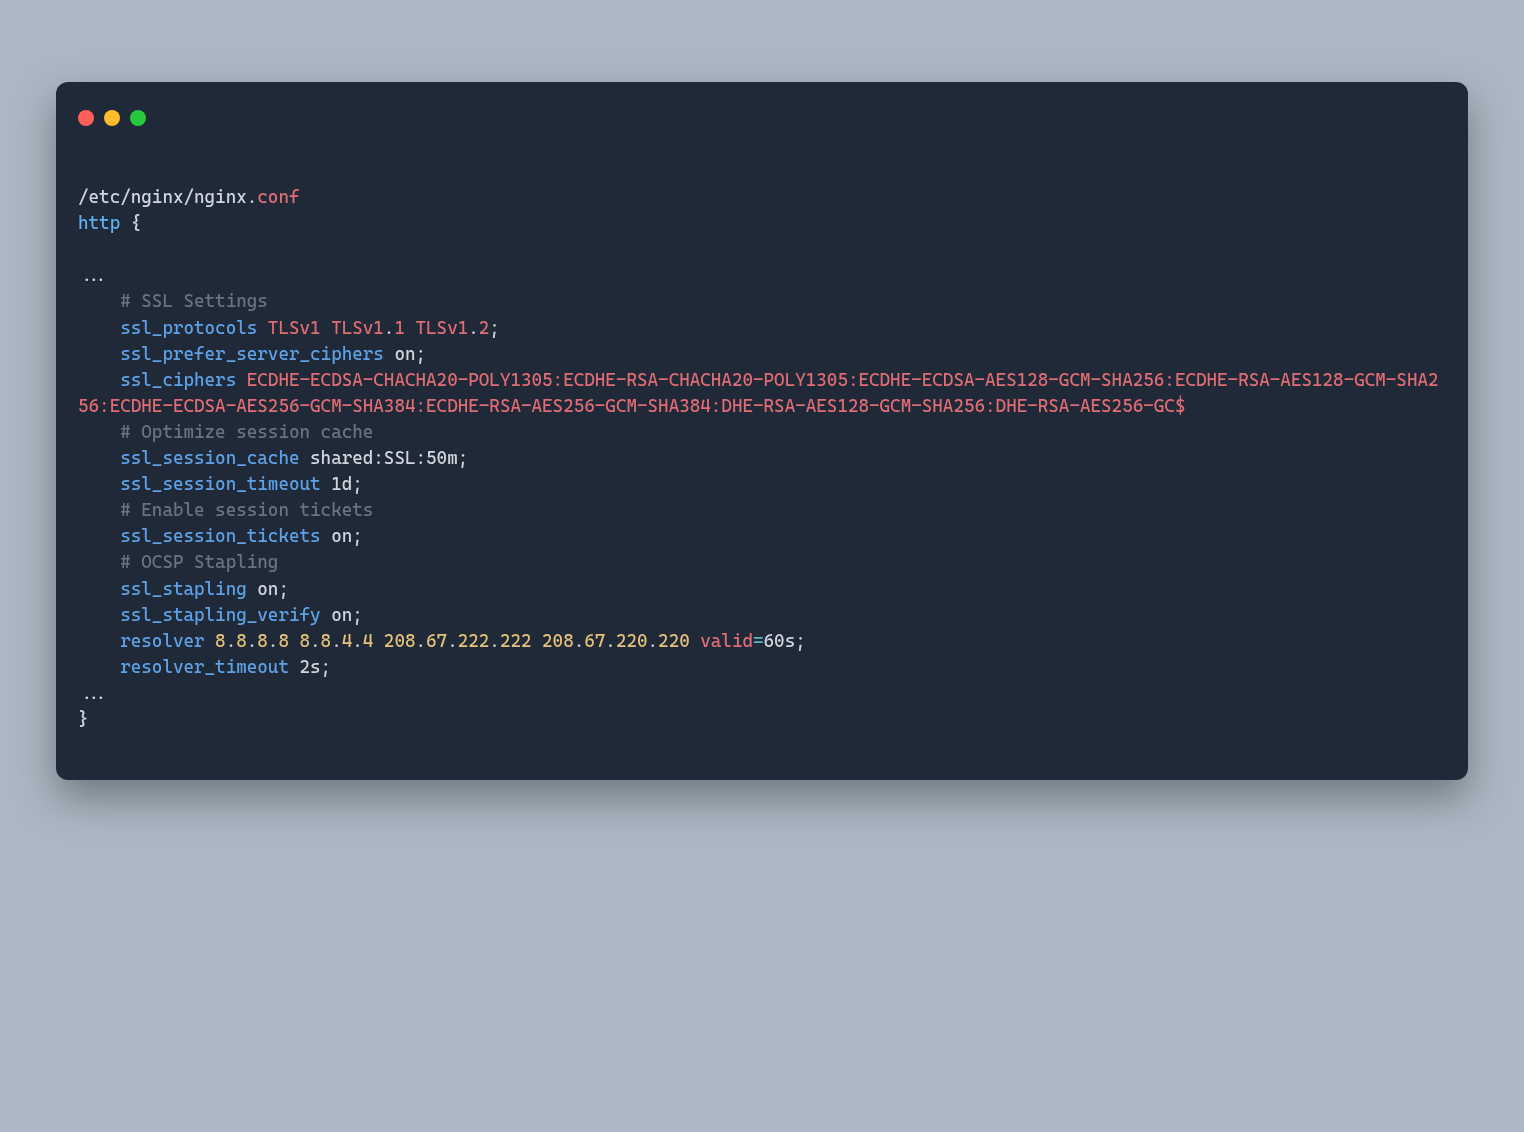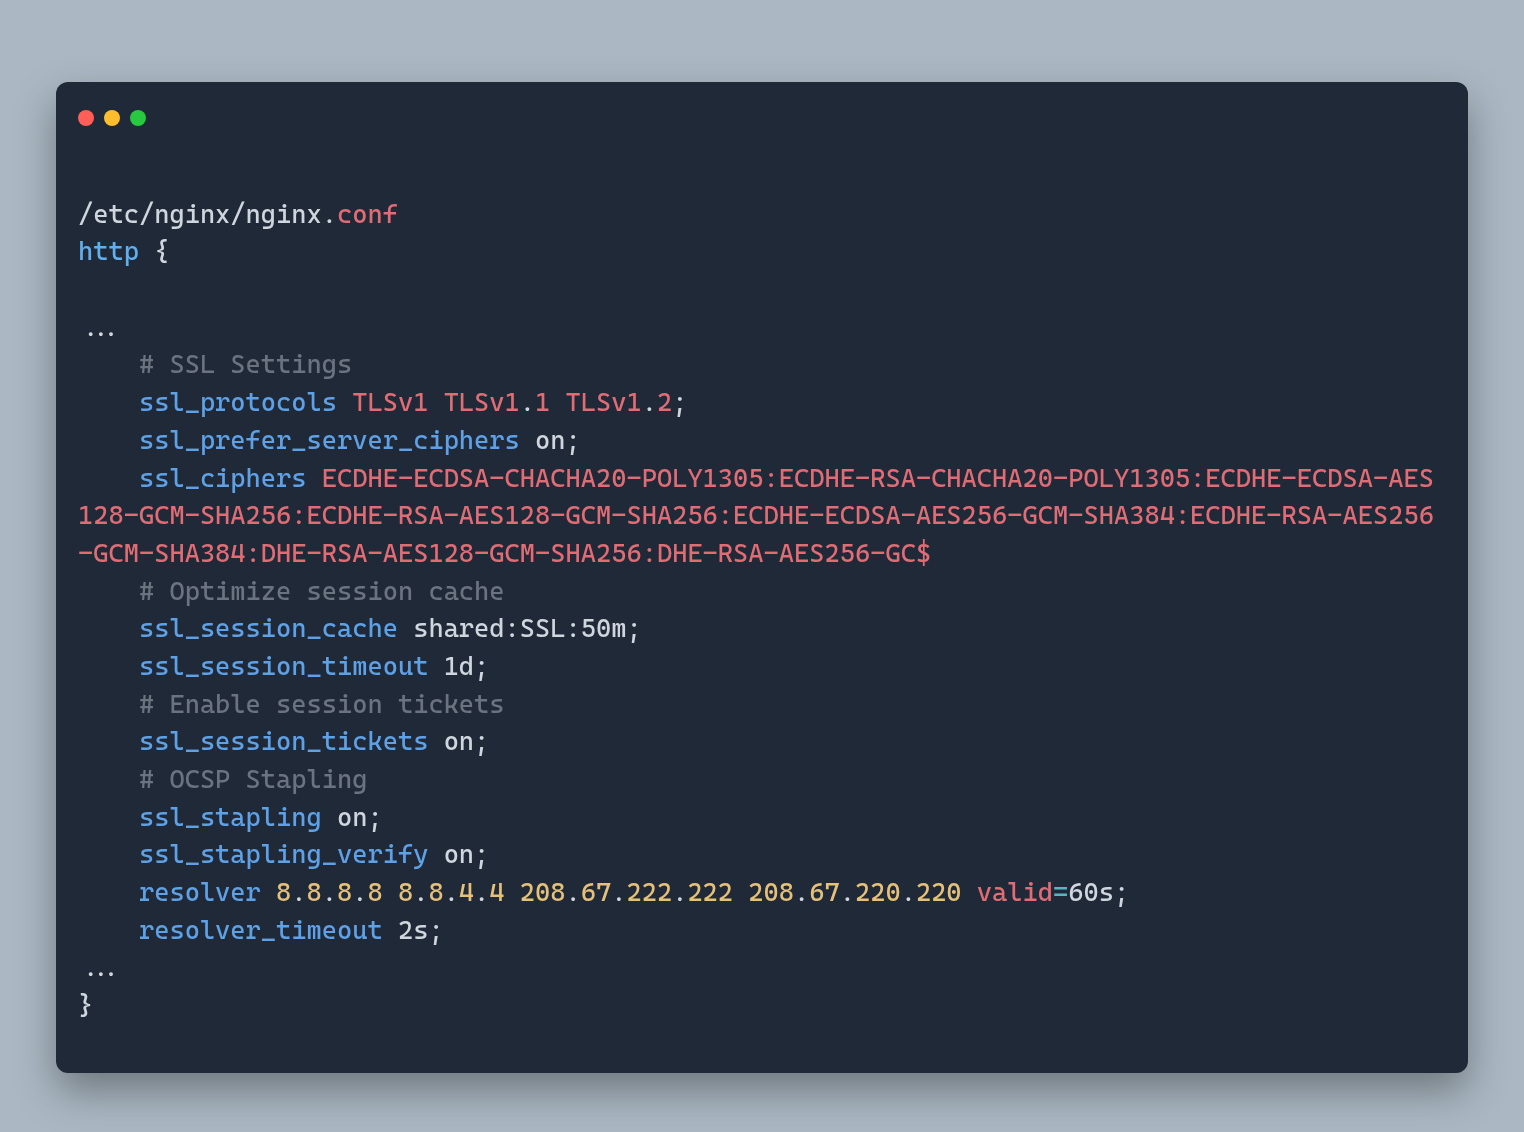--- a/index.html
+++ b/index.html
@@ -23,21 +23,21 @@
     align-items: center;
   }
   .dot {
     width: 16px; height: 16px; border-radius: 50%;
   }
   .dot.red    { background: #ff5f56; }
   .dot.yellow { background: #ffbd2e; }
   .dot.green  { background: #27c93f; }
   .code {
     padding: 18px 22px 0 22px;
-    font-size: 26px;
+    font-size: 18px;
     line-height: 1.45;
     color: #d0d6dd;
     white-space: pre-wrap;
     word-break: break-all;
   }
   .c-path   { color: #d0d6dd; }
   .c-ext    { color: #e06c75; }
   .c-kw     { color: #61afef; }
   .c-punc   { color: #d0d6dd; }
   .c-dots   { color: #d0d6dd; }

